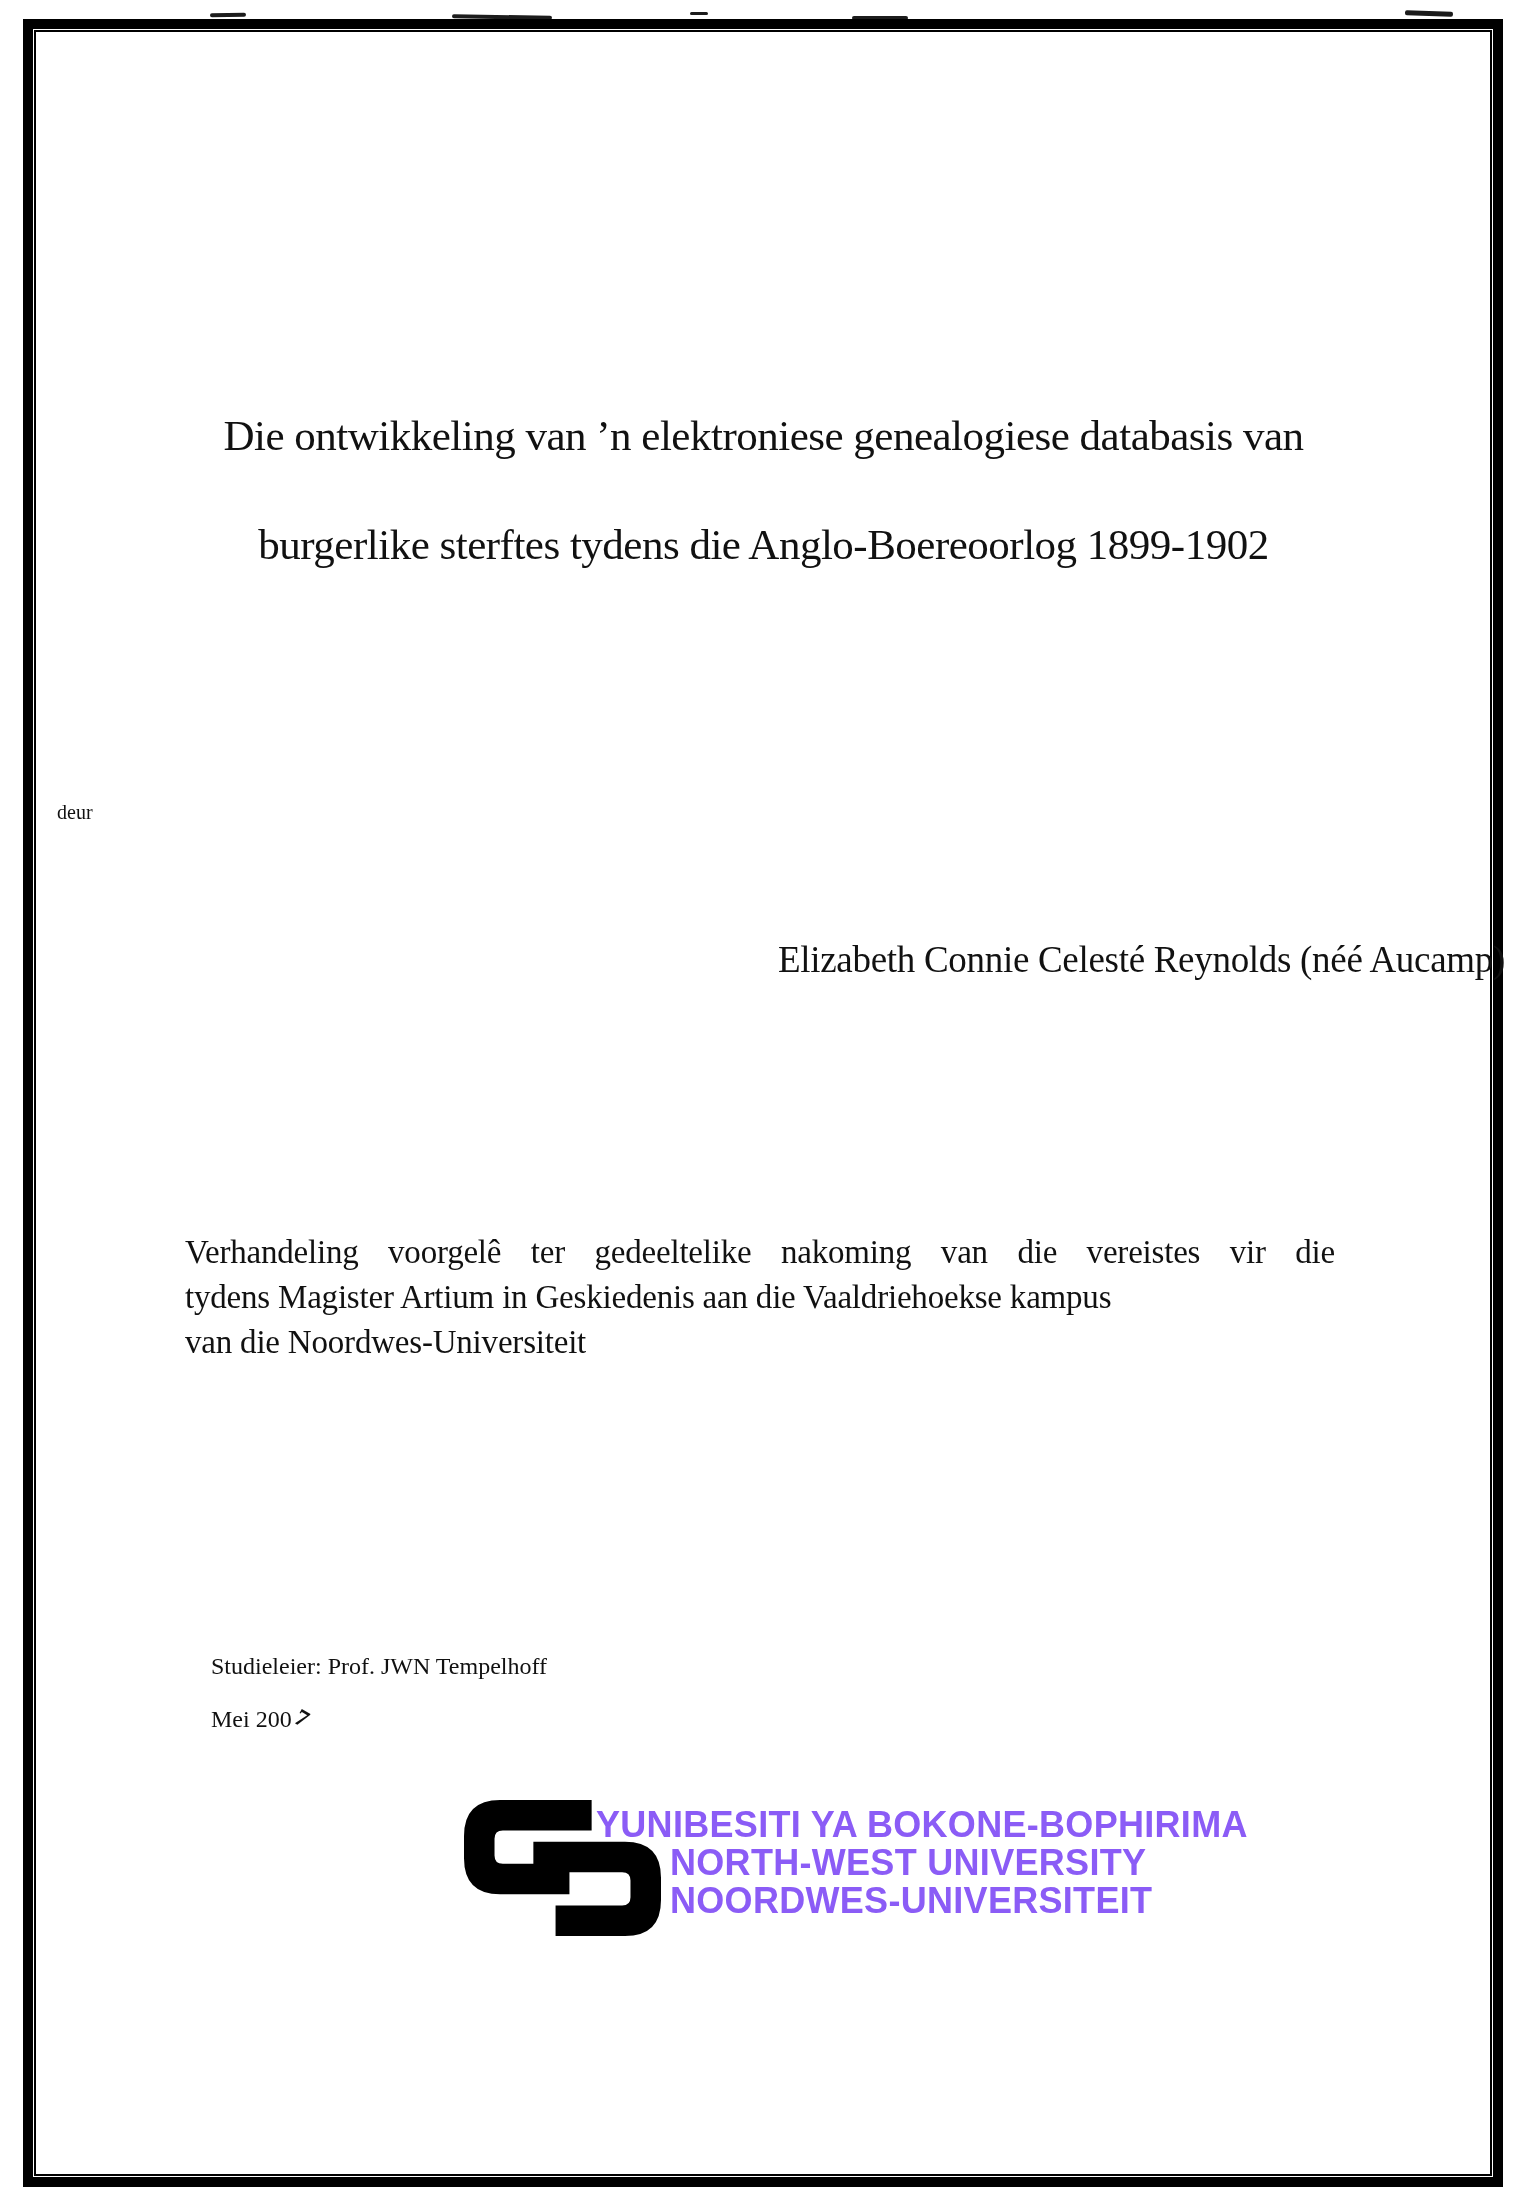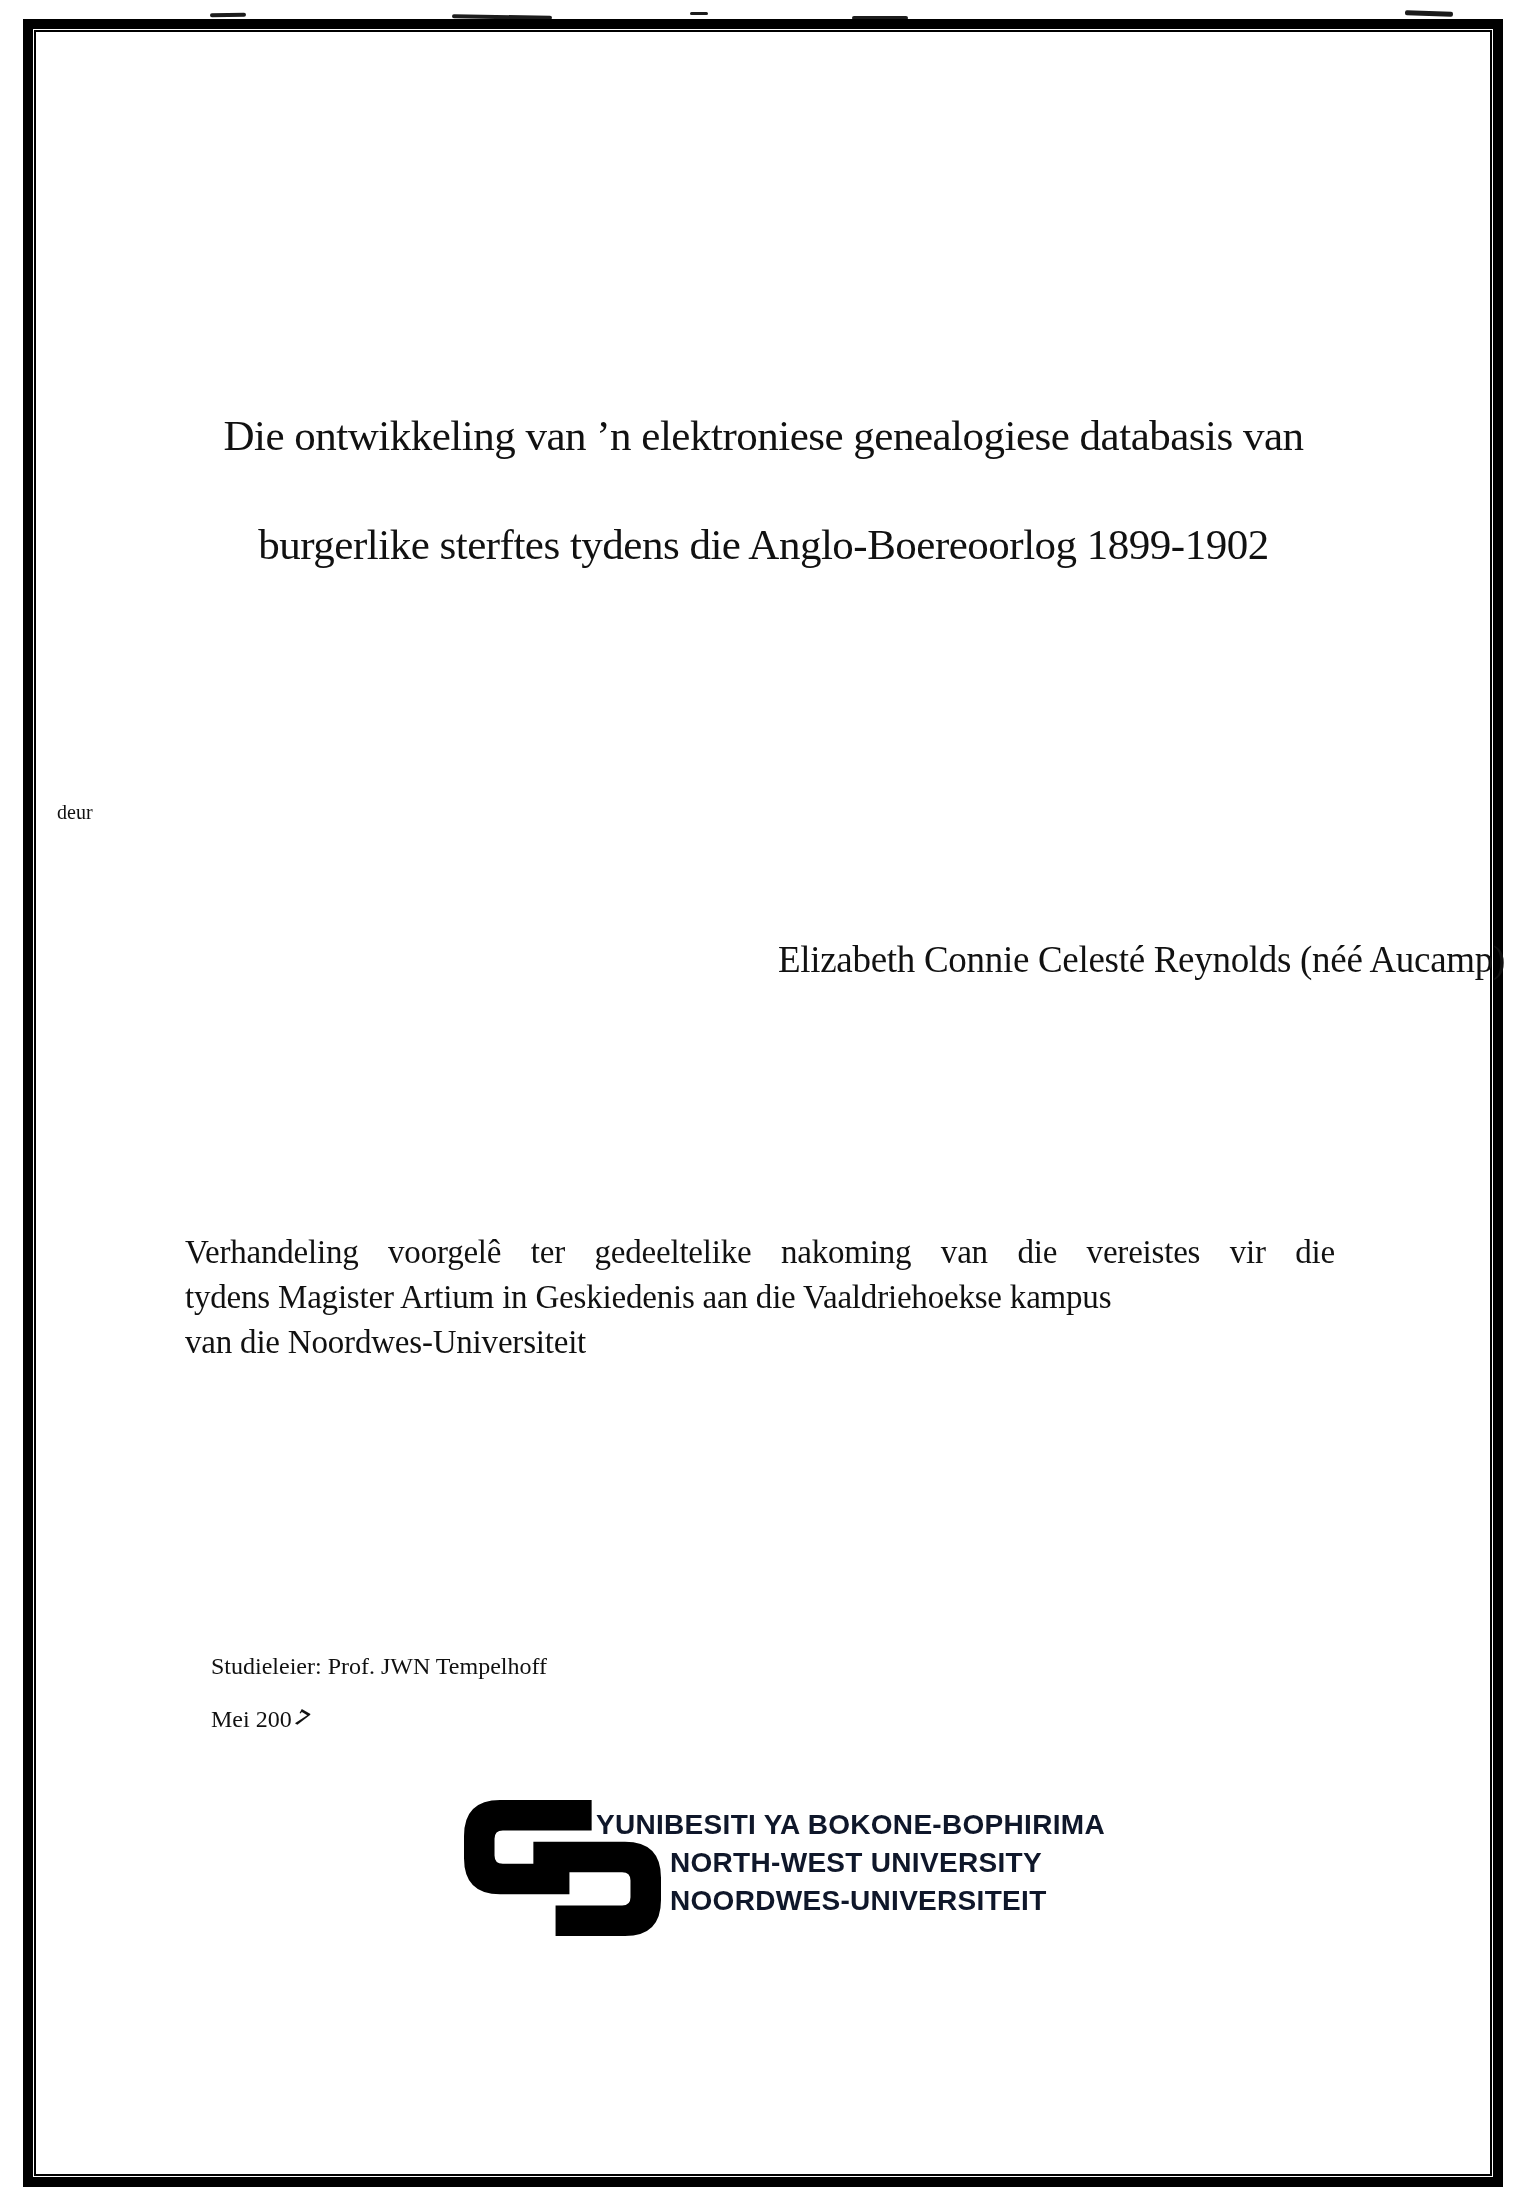--- a/index.html
+++ b/index.html
@@ -114,24 +114,24 @@
     top: 1800px;
     width: 197px;
     height: 136px;
   }
   .logo-text {
     position: absolute;
     left: 596px;
     top: 1806px;
     font-family: "Liberation Sans", "DejaVu Sans", sans-serif;
     font-weight: 700;
-    font-size: 28px;
+    font-size: 36px;
     line-height: 38px;
     letter-spacing: 0.3px;
-    color: #0f172a;
+    color: #8b5cf6;
     white-space: nowrap;
   }
   .logo-indent { margin-left: 74px; }
 </style>
 </head>
 <body>
 
 <div class="scan-page">
 
   <div class="artifact a1"></div>

